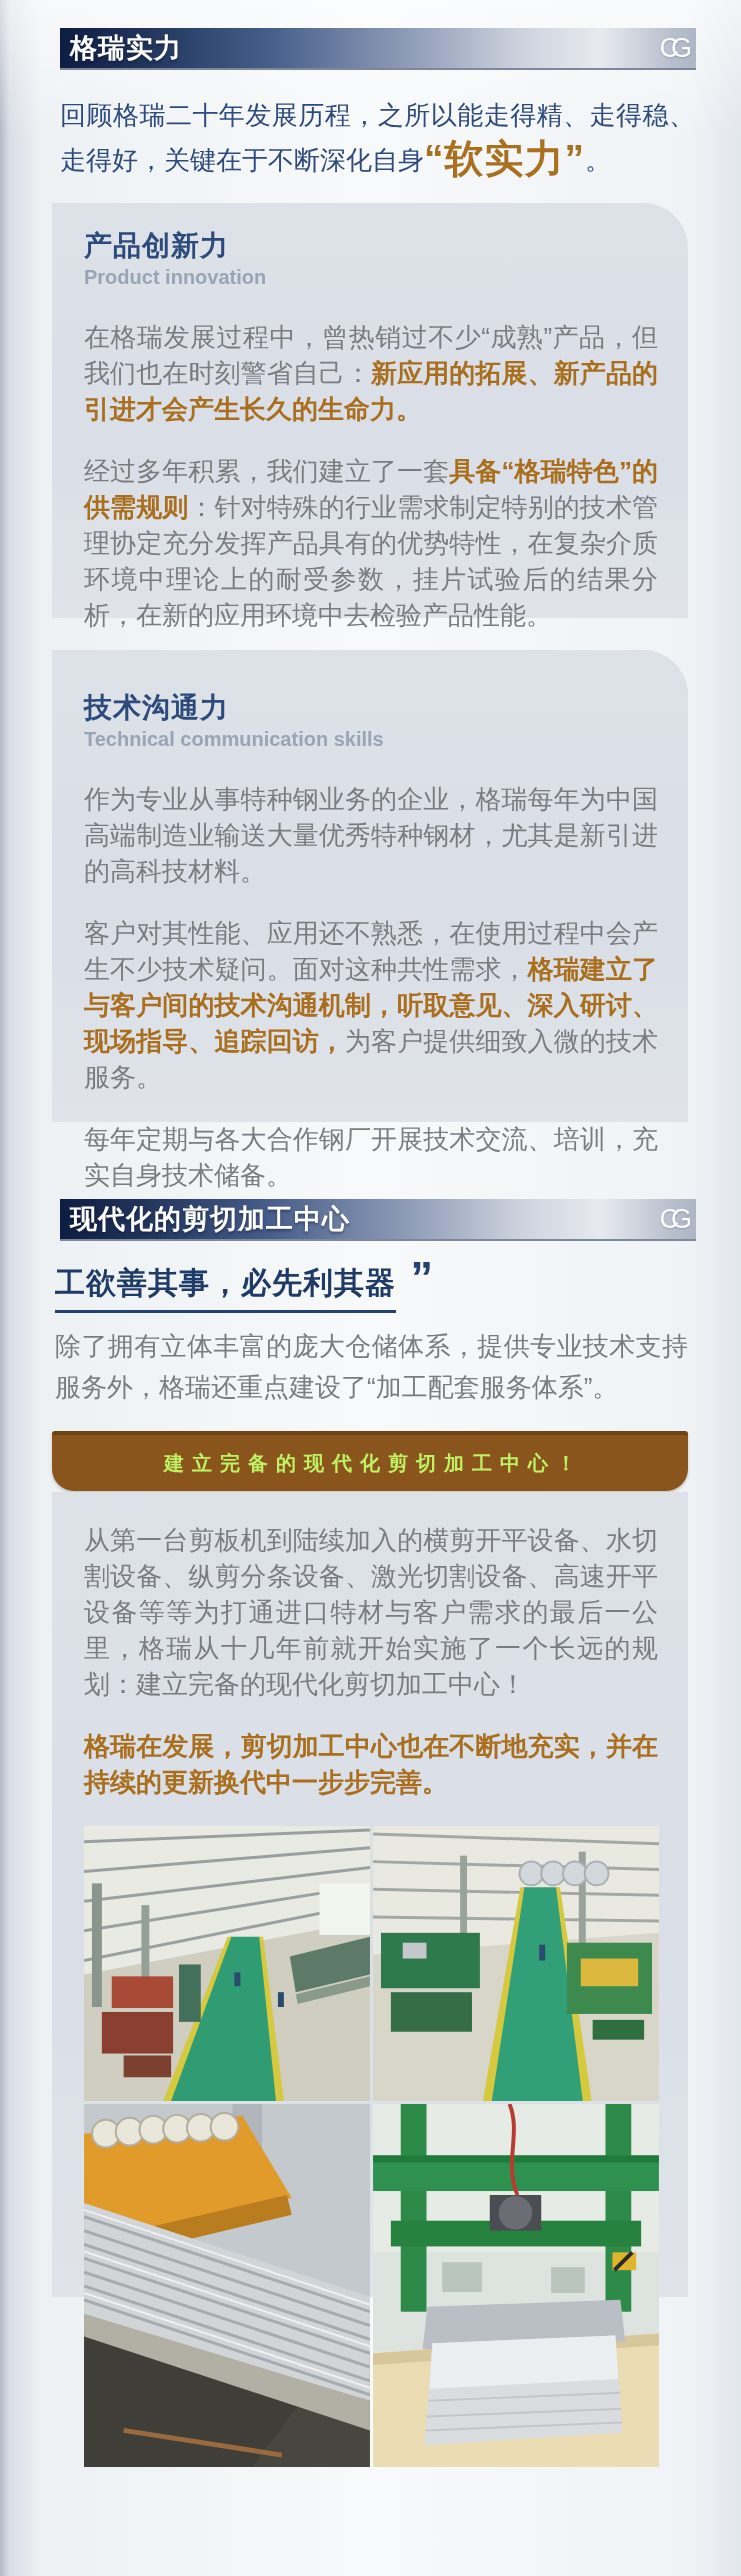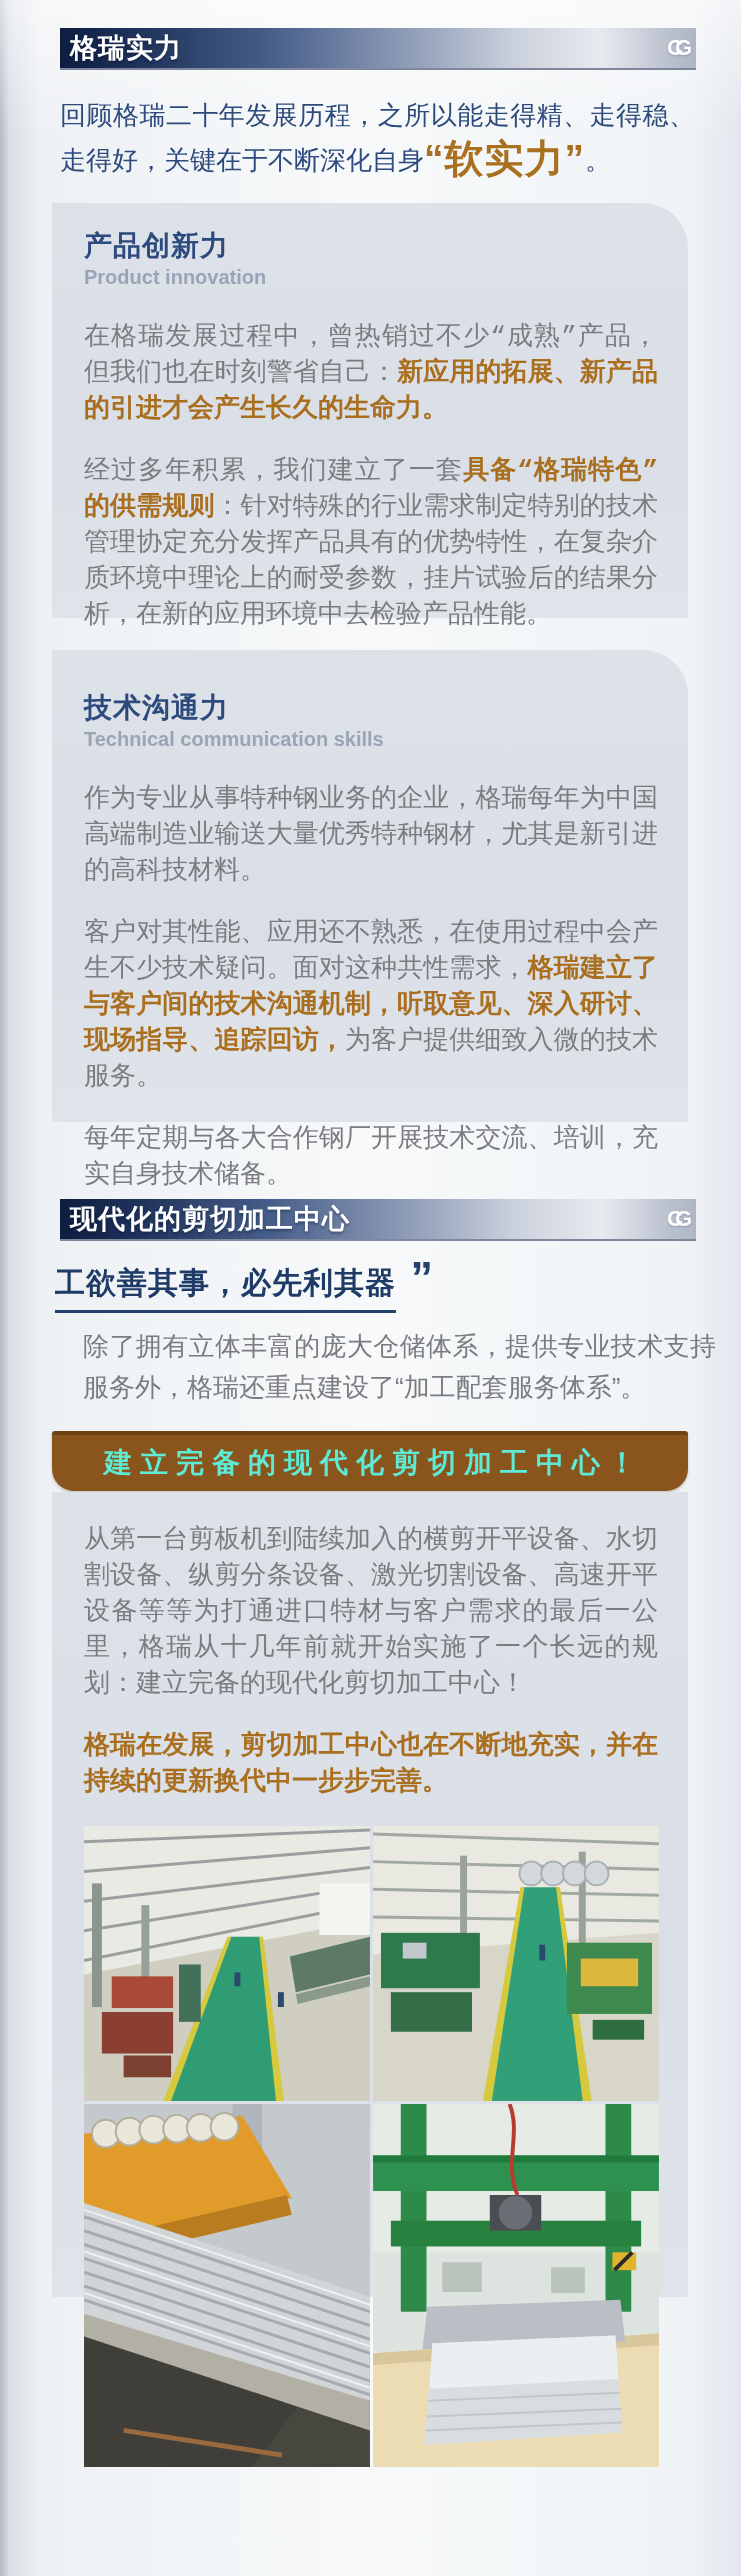--- a/index.html
+++ b/index.html
@@ -22,21 +22,21 @@
     background:linear-gradient(90deg,#0e1d42 0%,#22365e 14%,#475e8a 33%,#93a0ba 56%,#ccd2dd 72%,#e7eaef 85%,#b9c0cd 96%,#aeb5c4 100%);
     border-bottom:2px solid #7e879c;
     display:flex;align-items:center;justify-content:space-between;
   }
   .bar-title{
     color:#ffffff;font-size:27px;font-weight:700;letter-spacing:1px;
     padding-left:10px;text-shadow:0 2px 3px rgba(10,20,45,.45);
     white-space:nowrap;
   }
   .bar-logo{
-    color:#ffffff;font-size:22px;font-weight:700;letter-spacing:-8px;
+    color:#ffffff;font-size:27px;font-weight:400;letter-spacing:-8px;
     padding-right:12px;line-height:38px;
     text-shadow:0 1px 2px rgba(90,100,125,.35);
   }
 
   
   .intro{
     position:absolute;left:60px;top:93px;width:635px;
     color:#2c4a7c;font-size:26px;line-height:45px;text-align:justify;
   }
   .seg-navy{color:#2c4a7c;}
@@ -57,21 +57,20 @@
     margin:0;color:#2c4a7c;font-size:28px;font-weight:700;line-height:32px;
     letter-spacing:1px;
   }
   .card-subtitle{
     margin:3px 0 0 0;color:#99a5b7;font-size:20px;font-weight:700;line-height:24px;
   }
   .card-body{margin-top:30px;}
   .para{
     color:#7a7c7f;font-size:26px;line-height:36px;text-align:justify;
     margin:0;
-    font-family:Liberation Mono, monospace;
   }
   .para + .para{margin-top:26px;}
   .para-accent{color:#a96f1e;font-weight:700;}
 
   #card1{top:203px;height:415px;}
   #card2{top:650px;height:472px;padding-top:42px;}
   #bar1{top:28px;}
   #bar2{top:1199px;}
 
   
@@ -79,33 +78,33 @@
   .quote-text{
     display:inline-block;color:#1e3a66;font-size:30px;font-weight:700;
     letter-spacing:1px;padding-bottom:6px;border-bottom:3px solid #24416f;
   }
   .quote-mark{
     display:inline-block;color:#24416f;font-size:45px;font-weight:800;
     margin-left:10px;vertical-align:top;line-height:30px;
   }
   .lead{
     position:absolute;left:55px;top:1326px;width:633px;
-    color:#7a7c7f;font-size:26px;line-height:41px;text-align:justify;margin-left:28px;
+    color:#7a7c7f;font-size:26px;line-height:41px;text-align:justify;
   }
 
   
   .banner{
     position:absolute;left:52px;top:1431px;width:636px;height:56px;
     background:#8a551c;border-top:4px solid #6e4314;
     border-radius:3px 3px 22px 22px;
     display:flex;align-items:center;justify-content:center;
     box-shadow:0 2px 3px rgba(80,60,30,.25);
   }
   .banner-label{
-    color:#5eead4;font-size:28px;font-weight:700;letter-spacing:8px;
+    color:#bef264;font-size:20px;font-weight:700;letter-spacing:8px;
     text-indent:8px;white-space:nowrap;
   }
 
   #card3{top:1492px;height:805px;padding-top:30px;}
 
   
   .photo-grid{
     margin-top:26px;width:574px;
     display:grid;grid-template-columns:286px 286px;grid-template-rows:275px 363px;
     gap:3px;

